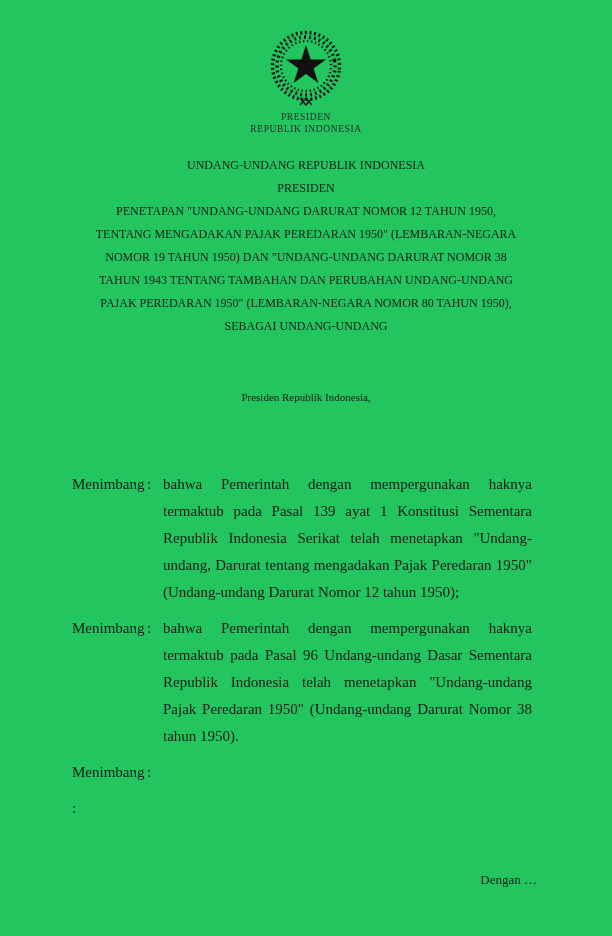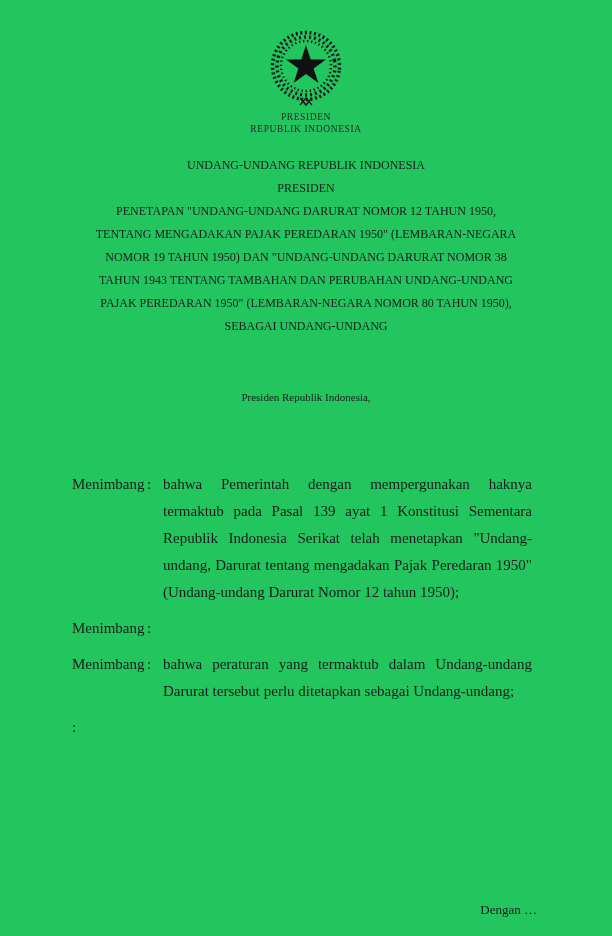--- a/index.html
+++ b/index.html
@@ -73,21 +73,21 @@
   .clause-label,
   .clause-sep,
   .clause-text { line-height: 27px; }
   .clause-text {
     text-align: justify;
   }
 
   
   .catchword {
     position: absolute;
-    top: 901px;
+    top: 871px;
     right: 75px;
     font-size: 13px;
     line-height: 18px;
     text-align: right;
   }
 </style>
 </head>
 <body>
 
 <div class="page">
@@ -125,25 +125,25 @@
 
   <section class="clauses">
     <div class="clause">
       <span class="clause-label">Menimbang</span>
       <span class="clause-sep">:</span>
       <span class="clause-text">bahwa Pemerintah dengan mempergunakan haknya termaktub pada Pasal 139 ayat 1 Konstitusi Sementara Republik Indonesia Serikat telah menetapkan "Undang-undang, Darurat tentang mengadakan Pajak Peredaran 1950" (Undang-undang Darurat Nomor 12 tahun 1950);</span>
     </div>
     <div class="clause">
       <span class="clause-label">Menimbang</span>
       <span class="clause-sep">:</span>
+      <span class="clause-text">bahwa Pemerintah dengan mempergunakan haknya termaktub pada Pasal 96 Undang-undang Dasar Sementara Republik Indonesia telah menetapkan "Undang-undang Pajak Peredaran 1950" (Undang-undang Darurat Nomor 38 tahun 1950).</span>
     </div>
     <div class="clause">
       <span class="clause-label">Menimbang</span>
       <span class="clause-sep">:</span>
-      <span class="clause-text">bahwa peraturan yang termaktub dalam Undang-undang Darurat tersebut perlu ditetapkan sebagai Undang-undang;</span>
     </div>
     <div class="clause">
       <span class="clause-sep">:</span>
     </div>
   </section>
 
   <p class="catchword">Dengan  …</p>
 
 </div>
 

